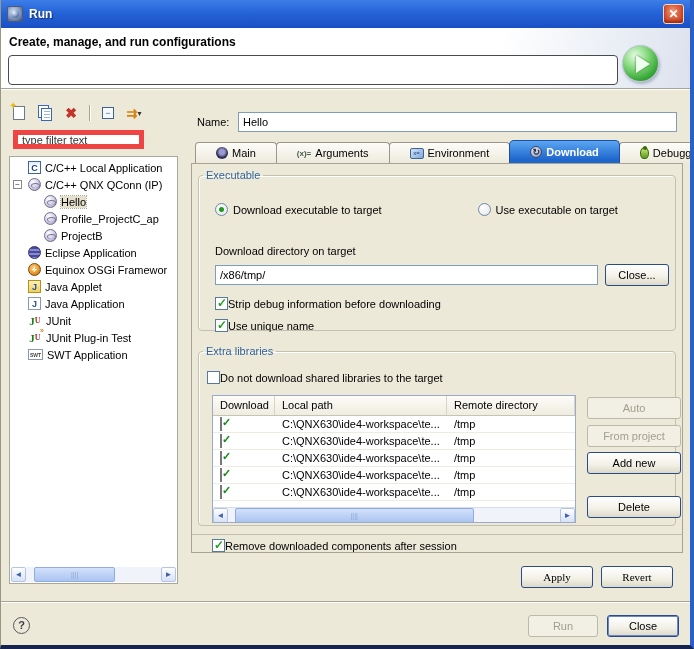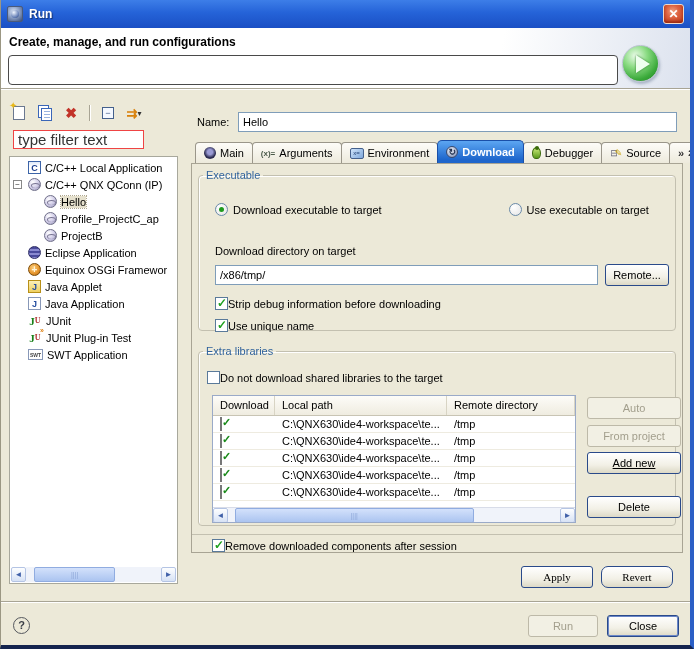--- a/index.html
+++ b/index.html
@@ -50,22 +50,22 @@
   .icon-copy::after { content:""; position:absolute; left:2px; top:2px; width:6px; height:8px;
     background:repeating-linear-gradient(180deg,#9AB4E0 0 1px,transparent 1px 3px); }
   .icon-delete { color:#C23328; font-size:14px; font-weight:bold; line-height:14px; }
   .toolbar-sep { width:1px; height:16px; background:#A8A494; box-shadow:1px 0 0 #fff; margin:0 2px; }
   .icon-collapse { width:12px; height:12px; border:1px solid #44608C; background:#F4F8FF;
     display:flex; align-items:center; justify-content:center; color:#44608C; font-size:9px; line-height:10px; }
   .icon-filter { color:#D8820E; font-size:13px; font-weight:bold; letter-spacing:-2px; }
   .icon-caret { color:#333; font-size:8px; margin-left:2px; }
 
   .filter-input { position:absolute; left:12px; top:130px; width:131px; height:19px;
-    border:1px solid #ef4444; padding:2px 4px; font-family:"Liberation Sans",sans-serif;
-    font-size:15px; color:#333; background:#fff; }
+    border:5px solid #ef4444; padding:2px 4px; font-family:"Liberation Sans",sans-serif;
+    font-size:11px; color:#333; background:#fff; }
 
   .tree-box { position:absolute; left:8px; top:156px; width:169px; height:428px;
     background:#fff; border:1px solid #A8A89C; overflow:hidden; }
   .tree-rows { position:absolute; left:0; top:2px; right:0; bottom:17px; overflow:hidden; }
   .tree-row { height:17px; display:flex; align-items:center; white-space:nowrap; position:relative; cursor:default; }
   .tree-row.level0 { padding-left:18px; }
   .tree-row.level1 { padding-left:34px; }
   .tree-row .expander { position:absolute; left:3px; top:4px; width:9px; height:9px;
     border:1px solid #888; background:#fff; font-size:8px; line-height:7px; text-align:center; color:#333; }
   .tlabel { margin-left:4px; overflow:hidden; text-overflow:clip; }
@@ -107,21 +107,21 @@
   .hs-thumb::after { content:"||||"; position:absolute; left:50%; transform:translateX(-50%);
     font-size:7px; color:#8FA8D8; line-height:13px; letter-spacing:0; }
 
   
   .right-panel { position:absolute; left:188px; top:100px; width:496px; height:492px; }
   .name-label { position:absolute; left:8px; top:16px; }
   .name-input { position:absolute; left:49px; top:12px; width:439px; height:20px;
     border:1px solid #7F9DB9; padding:2px 4px; font-family:"Liberation Sans",sans-serif; font-size:11px; }
 
   .tabs { position:absolute; left:6px; top:40px; right:2px; height:23px; display:flex; align-items:flex-end; }
-  .tab { height:21px; display:flex; align-items:center; gap:4px; padding:0 8px;
+  .tab { height:21px; display:flex; align-items:center; gap:4px; padding:0 20px;
     border:1px solid #9A968A; border-bottom:none; border-radius:4px 4px 0 0;
     background:linear-gradient(180deg,#FDFCF8,#EDEADC); margin-right:-1px; cursor:default; white-space:nowrap; }
   .tab.active { height:23px; background:linear-gradient(180deg,#5CA6F2,#1E66CC 85%);
     border-color:#1A4FA8; color:#fff; font-weight:bold; z-index:2; border-radius:5px 5px 0 0; }
   .tab.overflow { margin-left:auto; font-weight:bold; color:#333; }
   .tab .tabicon { display:inline-flex; align-items:center; justify-content:center; position:relative; }
   .tabicon-main { width:12px; height:12px; border-radius:50%;
     background:radial-gradient(circle at 50% 42%, #9A9AD4 0 28%, #2A2A4E 62%, #44446E 100%); }
   .tabicon-arguments::before { content:"(x)="; font-size:8px; color:#4A5A4A; font-weight:bold; }
   .tabicon-environment { width:14px; height:11px; border:1px solid #44608C; border-radius:2px;
@@ -139,21 +139,21 @@
 
   .tab-content { position:absolute; left:2px; top:63px; width:492px; height:390px;
     border:1px solid #A8A494; background:#ECE9D8; }
 
   fieldset.xp-group { position:absolute; border:1px solid #C3C0B0; border-radius:4px;
     box-shadow:inset 1px 1px 0 #FFFFFF; padding:0; }
   fieldset.xp-group legend { color:#31639C; padding:0 3px; margin-left:4px; font-size:11px; }
   .grp-executable { left:6px; top:5px; width:478px; height:162px; }
   .grp-extra { left:6px; top:181px; width:478px; height:181px; }
 
-  .radio-row { position:absolute; left:16px; top:22px; right:10px; display:flex;gap:31px; }
+  .radio-row { position:absolute; left:16px; top:22px; right:10px; display:flex; }
   .radio-item { display:flex; align-items:center; gap:5px; }
   .radio-item.second { margin-left:96px; }
   .radio { width:13px; height:13px; border-radius:50%; border:1px solid #6A8AA8;
     background:radial-gradient(circle at 35% 30%, #fff, #E4E4E4); position:relative; }
   .radio.checked::after { content:""; position:absolute; left:3px; top:3px; width:5px; height:5px;
     border-radius:50%; background:#1E9A1E; }
 
   .dir-label { position:absolute; left:16px; top:64px; }
   .dir-input { position:absolute; left:16px; top:84px; width:383px; height:20px;
     border:1px solid #7F9DB9; padding:2px 4px; font-family:"Liberation Sans",sans-serif; font-size:11px; }
@@ -188,21 +188,21 @@
   .lt-c { padding-left:7px; overflow:hidden; white-space:nowrap; }
   .lt-row .checkbox { width:12px; height:12px; border-color:#777; margin-left:7px; }
   .lt-row .checkbox.checked::after { font-size:11px; color:#1A8A1A; }
   .lib-table .hscroll { bottom:0; left:0; right:0; border-top:1px solid #D8DCE8; }
 
   .side-btns { position:absolute; left:388px; top:40px; width:72px; }
   .side-btns .xp-btn { position:absolute; left:0; width:94px; }
 
   .applyrow-btn { position:absolute; width:72px; top:466px;font-family:Liberation Serif, serif; }
   .apply-btn { left:332px; }
-  .revert-btn { left:412px;border-radius:7px; }
+  .revert-btn { left:412px; }
 
   
   .bottom-sep { position:absolute; left:0; right:0; top:601px; border-top:1px solid #A8A494;
     box-shadow:0 1px 0 #FFFFFF; }
   .help-btn { position:absolute; left:12px; top:617px; width:17px; height:17px; border-radius:50%;
     border:1px solid #55585E; color:#3A3E46; font-size:11px; font-weight:bold; text-align:center;
     line-height:15px; background:transparent; }
   .run-btn { position:absolute; left:527px; top:615px; width:70px; }
   .close-btn2 { position:absolute; left:606px; top:615px; width:72px; }
 </style>
@@ -354,21 +354,21 @@
             <span class="radio checked"></span>
             <span>Download executable to target</span>
           </span>
           <span class="radio-item second">
             <span class="radio"></span>
             <span>Use executable on target</span>
           </span>
         </div>
         <div class="dir-label">Download directory on target</div>
         <input class="dir-input" value="/x86/tmp/" style="">
-        <button class="xp-btn browse-btn">Remote...</button>
+        <button class="xp-btn browse-btn">Close...</button>
         <div class="cb-row cb-strip">
           <span class="checkbox checked"></span>
           <span>Strip debug information before downloading</span>
         </div>
         <div class="cb-row cb-unique">
           <span class="checkbox checked"></span>
           <span>Use unique name</span>
         </div>
       </fieldset>
 
@@ -415,21 +415,21 @@
             <span class="hs-arrow">◄</span>
             <span class="hs-track">
               <span class="hs-thumb" style="left:2%; width:72%;"></span>
             </span>
             <span class="hs-arrow">►</span>
           </div>
         </div>
         <div class="side-btns">
             <button class="xp-btn disabled" style="top: 0px;">Auto</button>
             <button class="xp-btn disabled" style="top: 28px;">From project</button>
-            <button class="xp-btn" style="top: 55px; text-decoration: underline;">Add new</button>
+            <button class="xp-btn" style="top: 55px;">Add new</button>
             <button class="xp-btn" style="top: 99px;">Delete</button>
           </div>
       </fieldset>
 
       <div class="footer-line"></div>
       <div class="cb-row cb-remove">
         <span class="checkbox checked"></span>
         <span>Remove downloaded components after session</span>
       </div>
     </div>

